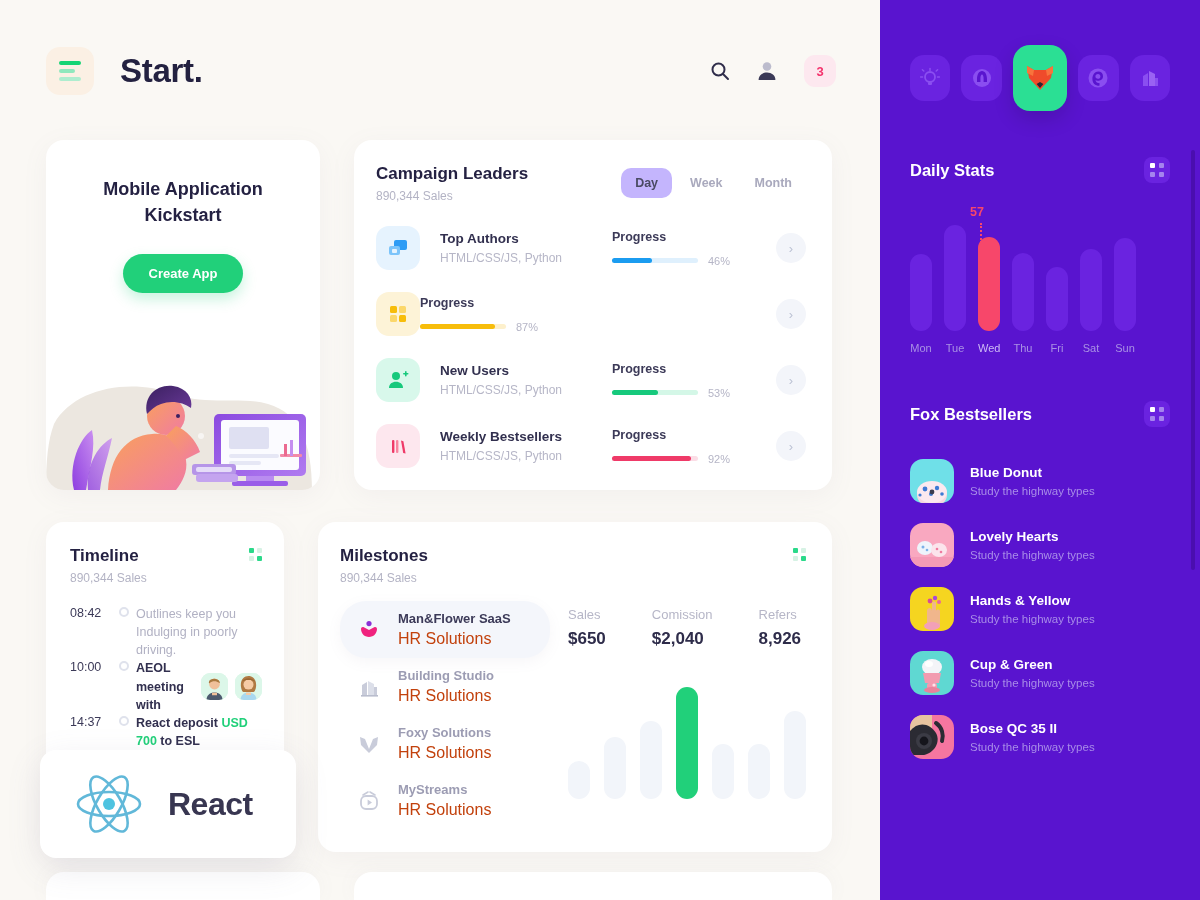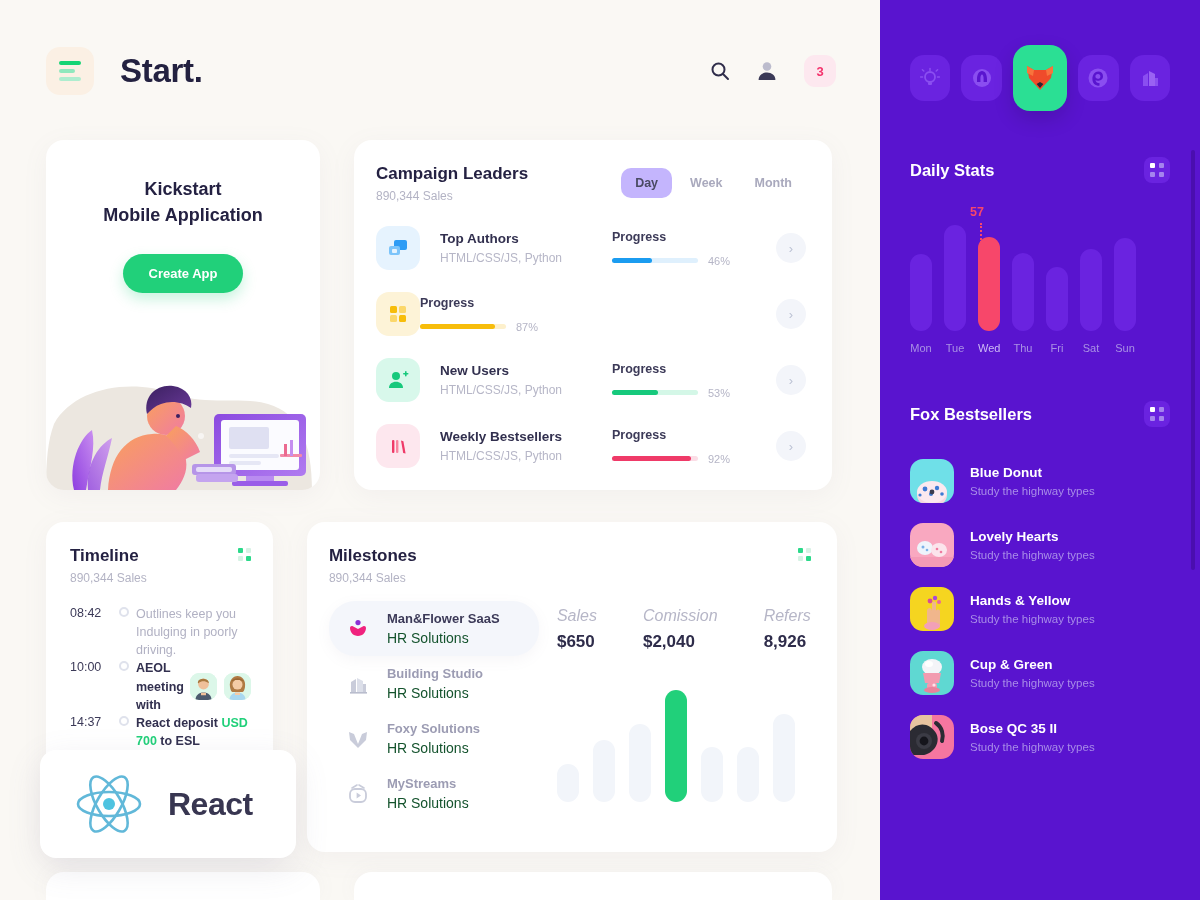--- a/index.html
+++ b/index.html
@@ -135,24 +135,24 @@
   
   .milestones { flex: 1; padding: 24px 26px 20px 22px; height: 330px; position: relative; }
   .m-rows { display: flex; margin-top: 16px; }
   .m-left { width: 210px; }
   .mitem { display: flex; align-items: center; padding: 10px 14px; border-radius: 26px; }
   .mitem.active { background: #f4f6fb; box-shadow: 0 4px 14px rgba(140,130,160,0.07); }
   .mico { width: 30px; display: flex; align-items: center; justify-content: center; flex: 0 0 30px; }
   .mtxt { margin-left: 14px; }
   .mname { font-size: 13px; font-weight: bold; color: #3c3a58; }
   .mname.dim { color: #9c9cb3; }
-  .mdesc { font-size: 14px; color: #14532d; margin-top: 4px; }
+  .mdesc { font-size: 16px; color: #c2410c; margin-top: 4px; }
   .m-right { flex: 1; padding-left: 18px; }
   .stats { display: flex; gap: 46px; padding-top: 6px; }
-  .stat-l { font-size: 16px; color: #b6b6c7; font-style: italic; }
+  .stat-l { font-size: 13px; color: #b6b6c7; }
   .stat-v { font-size: 17px; font-weight: bold; color: #2e2c4a; margin-top: 7px; }
   .mchart { display: flex; align-items: flex-end; gap: 14px; height: 120px; margin-top: 30px; }
   .mbar { width: 22px; border-radius: 11px; background: #f2f5fa; }
   .mbar.hl { background: #21d07a; }
 
   
   .react-card {
     position: absolute; left: 40px; top: 750px;
     width: 256px; height: 108px; background: #fff;
     border-radius: 16px; box-shadow: 0 10px 34px rgba(120,110,150,0.14);
@@ -242,22 +242,22 @@
             </svg>
         </div>
         <div class="badge">3</div>
       </div>
     </div>
 
     <div class="row1">
 
       <div class="card kickstart">
         <div class="ks-title">
+          <div>Mobile Application</div>
           <div>Kickstart</div>
-          <div>Mobile Application</div>
         </div>
         <button class="ks-btn">Create App</button>
         <svg class="illus" viewBox="0 0 274 120">
           <defs>
             <linearGradient id="gSkin" x1="0" y1="0" x2="1" y2="1">
               <stop offset="0%" stop-color="#f9a05c"></stop>
                 <stop offset="100%" stop-color="#f07ba3"></stop>
             </linearGradient>
             <linearGradient id="gLeaf" x1="0" y1="1" x2="1" y2="0">
               <stop offset="0%" stop-color="#8e3fe0"></stop>

